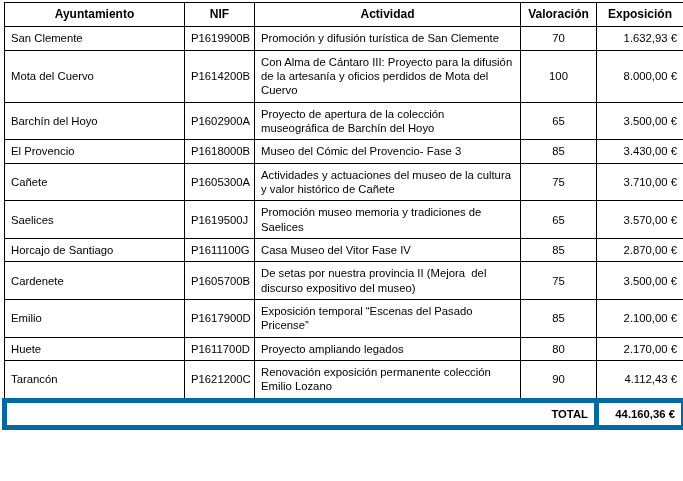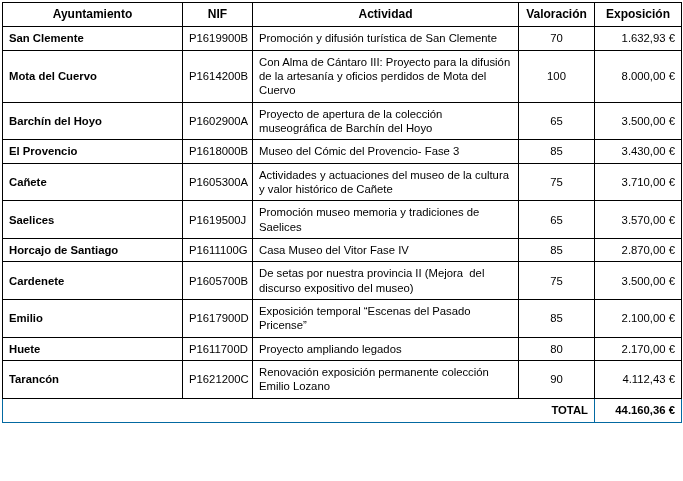--- a/index.html
+++ b/index.html
@@ -40,28 +40,28 @@
     font-size: 12px;
     padding-top: 6px;
     padding-bottom: 6px;
   }
   .col-ayto   { width: 180px; }
   .col-nif    { width: 70px;  }
   .col-act    { width: 266px; }
   .col-val    { width: 76px;  }
   .col-sub    { width: 87px;  }
 
-  td.cell-ayto { text-align: left; font-weight: bold; }
+  td.cell-ayto { text-align: left; }
   td.cell-nif  { }
   td.cell-act  { text-align: left; }
   td.cell-val  { text-align: center; }
   td.cell-sub  { text-align: right; font-weight: normal; padding-right: 7px; }
 
   tr.total-row td {
-    border: 1px solid #0369a1;
+    border: 5px solid #0369a1;
   }
   td.total-label {
     text-align: right;
     font-weight: bold;
     padding-right: 7px;
     height: 24px;
   }
   td.total-value {
     text-align: right;
     font-weight: bold;

